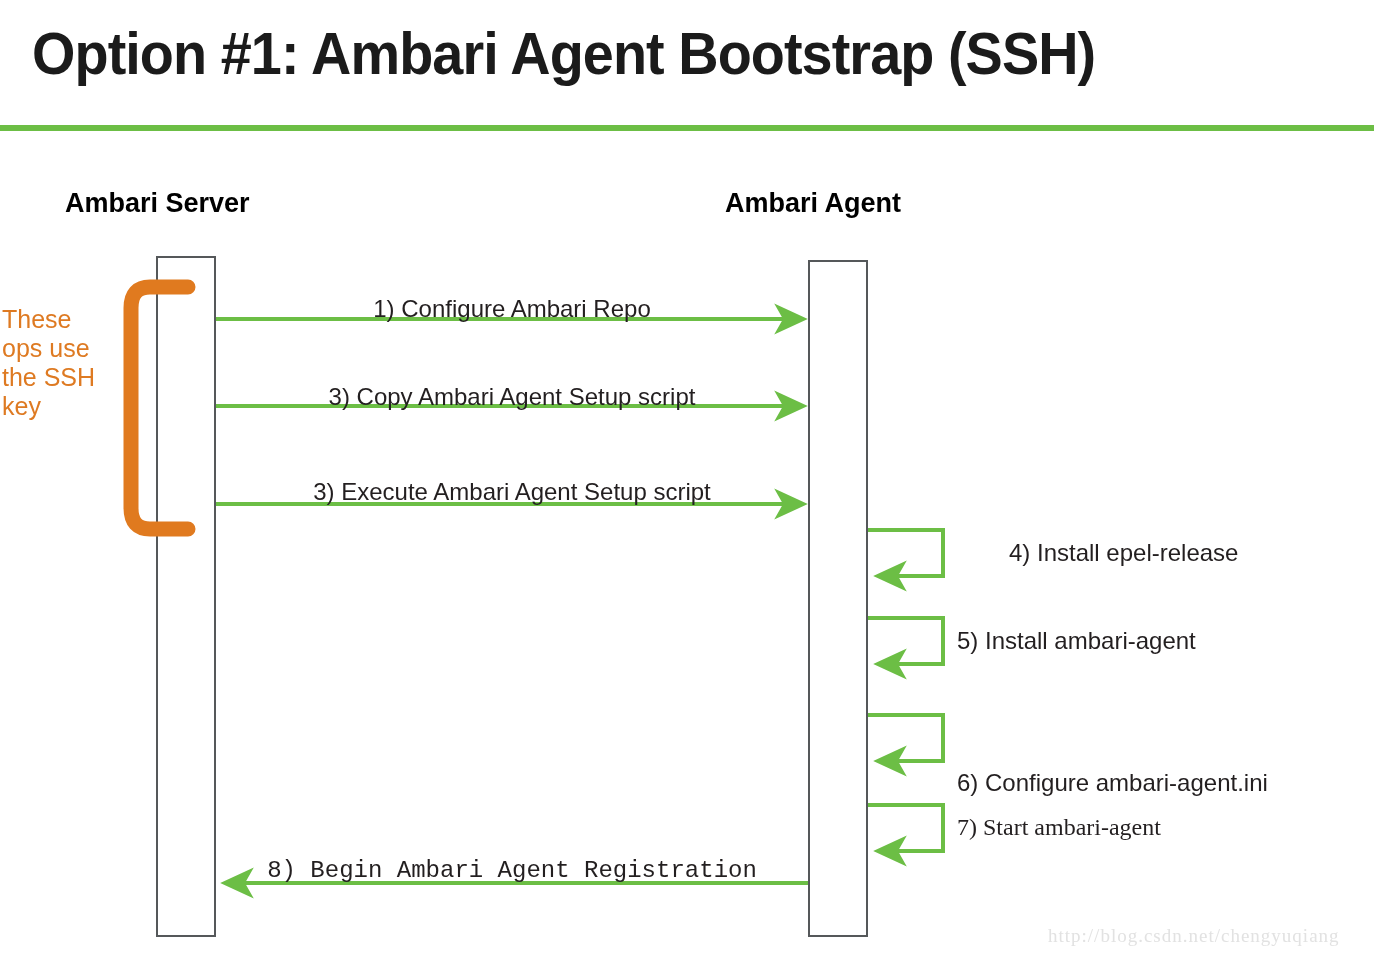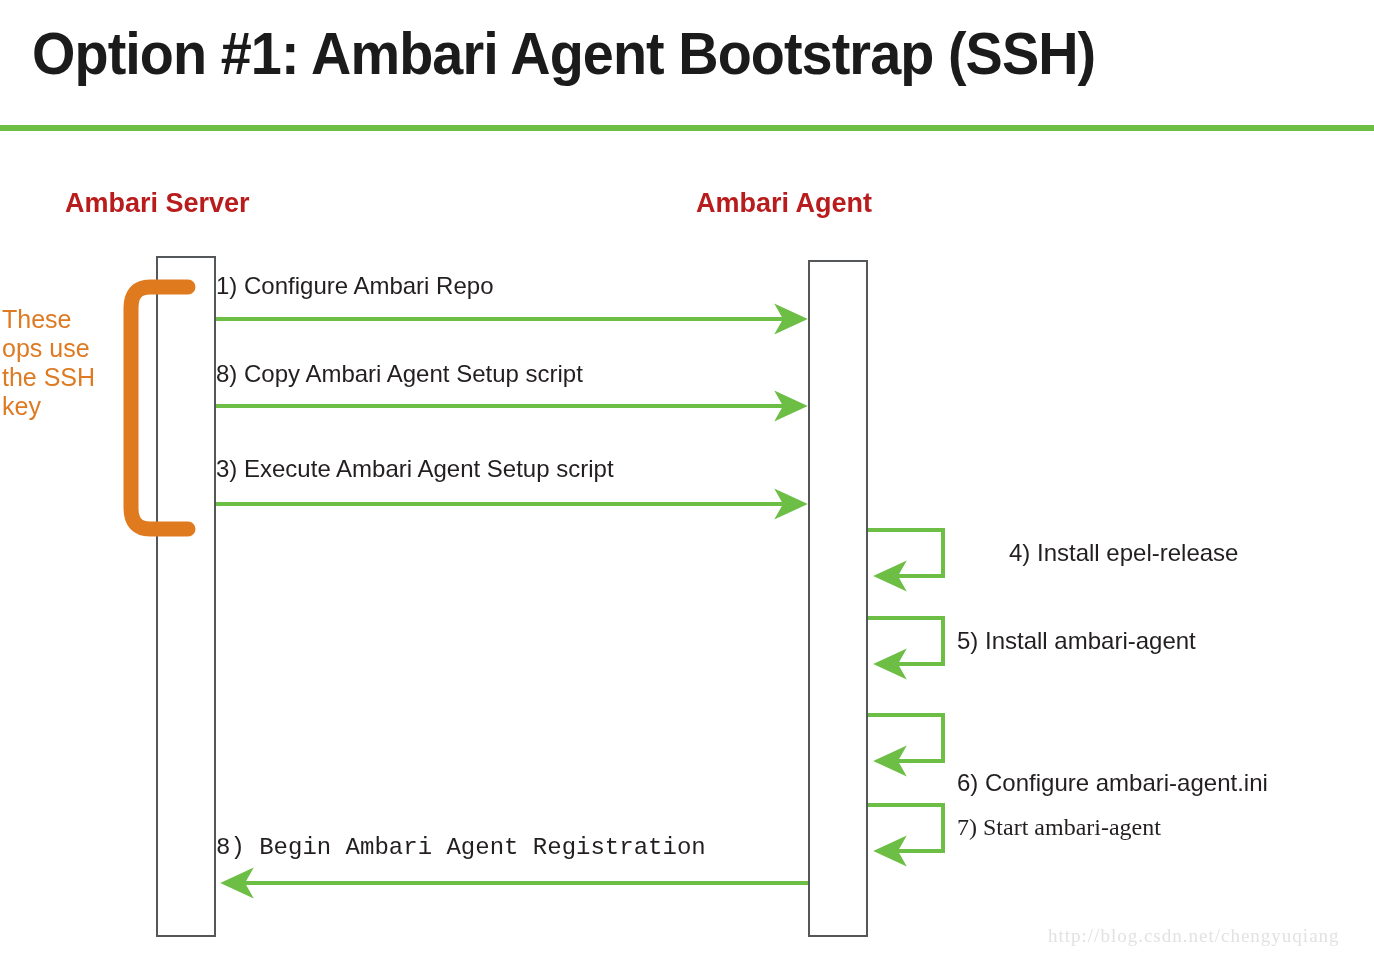--- a/index.html
+++ b/index.html
@@ -39,25 +39,25 @@
     width: 1374px;
     height: 6px;
     background: #6cbe45;
   }
 
   
   .actor-label {
     position: absolute;
     font-size: 27px;
     font-weight: bold;
-    color: #b91c1c;
+    color: #000000;
     white-space: nowrap;
   }
   #actor-server-label { left: 65px;  top: 188px; }
-  #actor-agent-label  { left: 696px; top: 188px; }
+  #actor-agent-label  { left: 725px; top: 188px; }
 
   
   .lifeline-box {
     position: absolute;
     border: 2px solid #55585a;
     background: #ffffff;
     box-sizing: border-box;
   }
   #lifeline-server { left: 156px; top: 256px; width: 60px;  height: 681px; }
   #lifeline-agent  { left: 808px; top: 260px; width: 60px;  height: 677px; }
@@ -73,21 +73,22 @@
   }
 
   
   .msg-label {
     position: absolute;
     font-size: 24px;
     color: #231f20;
     white-space: nowrap;
   }
   .msg-label.centered {
-    text-align: left;
+    text-align: center;
+    margin-top: 23px;
   }
 
   #msg1-label { left: 216px; top: 272px; width: 592px; }
   #msg2-label { left: 216px; top: 360px; width: 592px; }
   #msg3-label { left: 216px; top: 455px; width: 592px; }
   #msg8-label { left: 216px; top: 834px; width: 592px; font-family: Liberation Mono, monospace; }
 
   #msg4-label { left: 1009px; top: 539px; }
   #msg5-label { left: 957px; top: 627px; }
   #msg6-label { left: 957px; top: 724px; margin-top: 45px; }
@@ -159,21 +160,21 @@
 
   <path d="M 868 715 L 943 715 L 943 761 L 878 761" fill="none" stroke="#6cbe45" stroke-width="4" marker-end="url(#arrow-left)"></path>
 
   <path d="M 868 805 L 943 805 L 943 851 L 878 851" fill="none" stroke="#6cbe45" stroke-width="4" marker-end="url(#arrow-left)"></path>
 
   <line x1="808" y1="883" x2="225" y2="883" stroke="#6cbe45" stroke-width="4" marker-end="url(#arrow-left)"></line>
 </svg>
 
 <div class="msg-label centered" id="msg1-label">1) Configure Ambari Repo</div>
 
-<div class="msg-label centered" id="msg2-label">8) Copy Ambari Agent Setup script</div>
+<div class="msg-label centered" id="msg2-label">3) Copy Ambari Agent Setup script</div>
 
 <div class="msg-label centered" id="msg3-label">3) Execute Ambari Agent Setup script</div>
 
 <div class="msg-label" id="msg4-label">4) Install epel-release</div>
 
 <div class="msg-label" id="msg5-label">5) Install ambari-agent</div>
 
 <div class="msg-label" id="msg6-label">6) Configure ambari-agent.ini</div>
 
 <div class="msg-label" id="msg7-label">7) Start ambari-agent</div>

